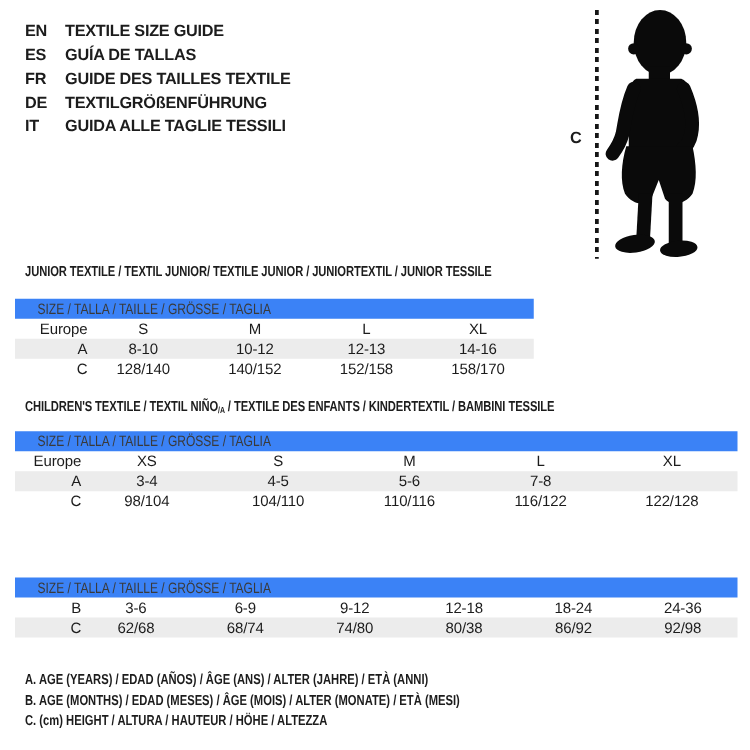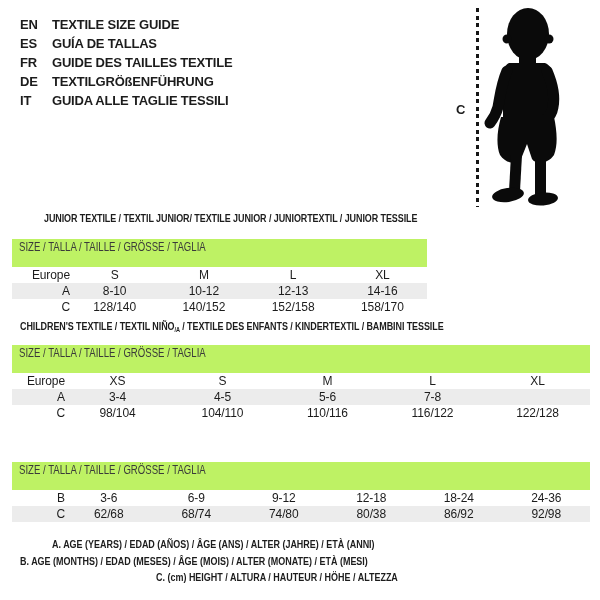--- a/index.html
+++ b/index.html
@@ -14,42 +14,42 @@
   .lang-label { white-space:nowrap;margin-top:25px; }
   
   .dotline { position:absolute; left:476px; top:8px; width:3px; height:199px;
     background:repeating-linear-gradient(#161616 0 4px, transparent 4px 7.6px); }
   .c-label { position:absolute; left:456px; top:102px; font-weight:bold; font-size:13px; }
   .baby { position:absolute; left:483px; top:6px; }
   
   .squeeze { display:inline-block; transform:scaleX(0.78); transform-origin:0 50%; white-space:nowrap; }
   
   .tbl-title { position:absolute; font-weight:bold; font-size:11.5px; white-space:nowrap; letter-spacing:-0.1px; }
-  #t1-title { left:20px; top:212px;margin-left:24px; }
+  #t1-title { left:20px; top:212px; }
   #t2-title { left:20px; top:320px; }
   #t3-title { left:20px; top:423px; line-height:17px; }
   .sub { font-size:0.62em; vertical-align:-0.25em; }
   
   .tbl { position:absolute; left:12px; }
   #t1 { top:239px; width:415px; }
   #t2 { top:345px; width:578px; }
   #t3 { top:462px; width:578px; }
-  .tbl-hdr { height:28px; line-height:17px; background:#bef264; color:#3a3a3a;
-    font-size:12px; padding-left:7px; white-space:nowrap; }
+  .tbl-hdr { height:16px; line-height:17px; background:#3b82f6; color:#3a3a3a;
+    font-size:12px; padding-left:18px; white-space:nowrap; }
   .tbl-hdr .squeeze { transform:scaleX(0.8); }
   .trow { display:grid; height:16px; line-height:16px; font-size:12px; letter-spacing:-0.1px; }
   .t1cols { grid-template-columns:58px repeat(4,1fr); }
   .t2cols { grid-template-columns:53px repeat(5,1fr); }
   .t3cols { grid-template-columns:53px repeat(6,1fr); }
   .trow .lbl { text-align:right; padding-left:6px; }
   .trow .val { text-align:center; }
   .alt { background:#ececec; }
   
   .legend { position:absolute; left:20px; top:536px; font-weight:bold; font-size:11.5px; }
-  .legend .legend-line { height:16.5px; line-height:16.5px; white-space:nowrap;text-align:right; }
+  .legend .legend-line { height:16.5px; line-height:16.5px; white-space:nowrap; }
 </style>
 </head>
 <body>
 
 <div class="canvas">
 
   <div class="langs">
     <div class="lang-row">
       <span class="lang-code">EN</span>
       <span class="lang-label">TEXTILE SIZE GUIDE</span>

